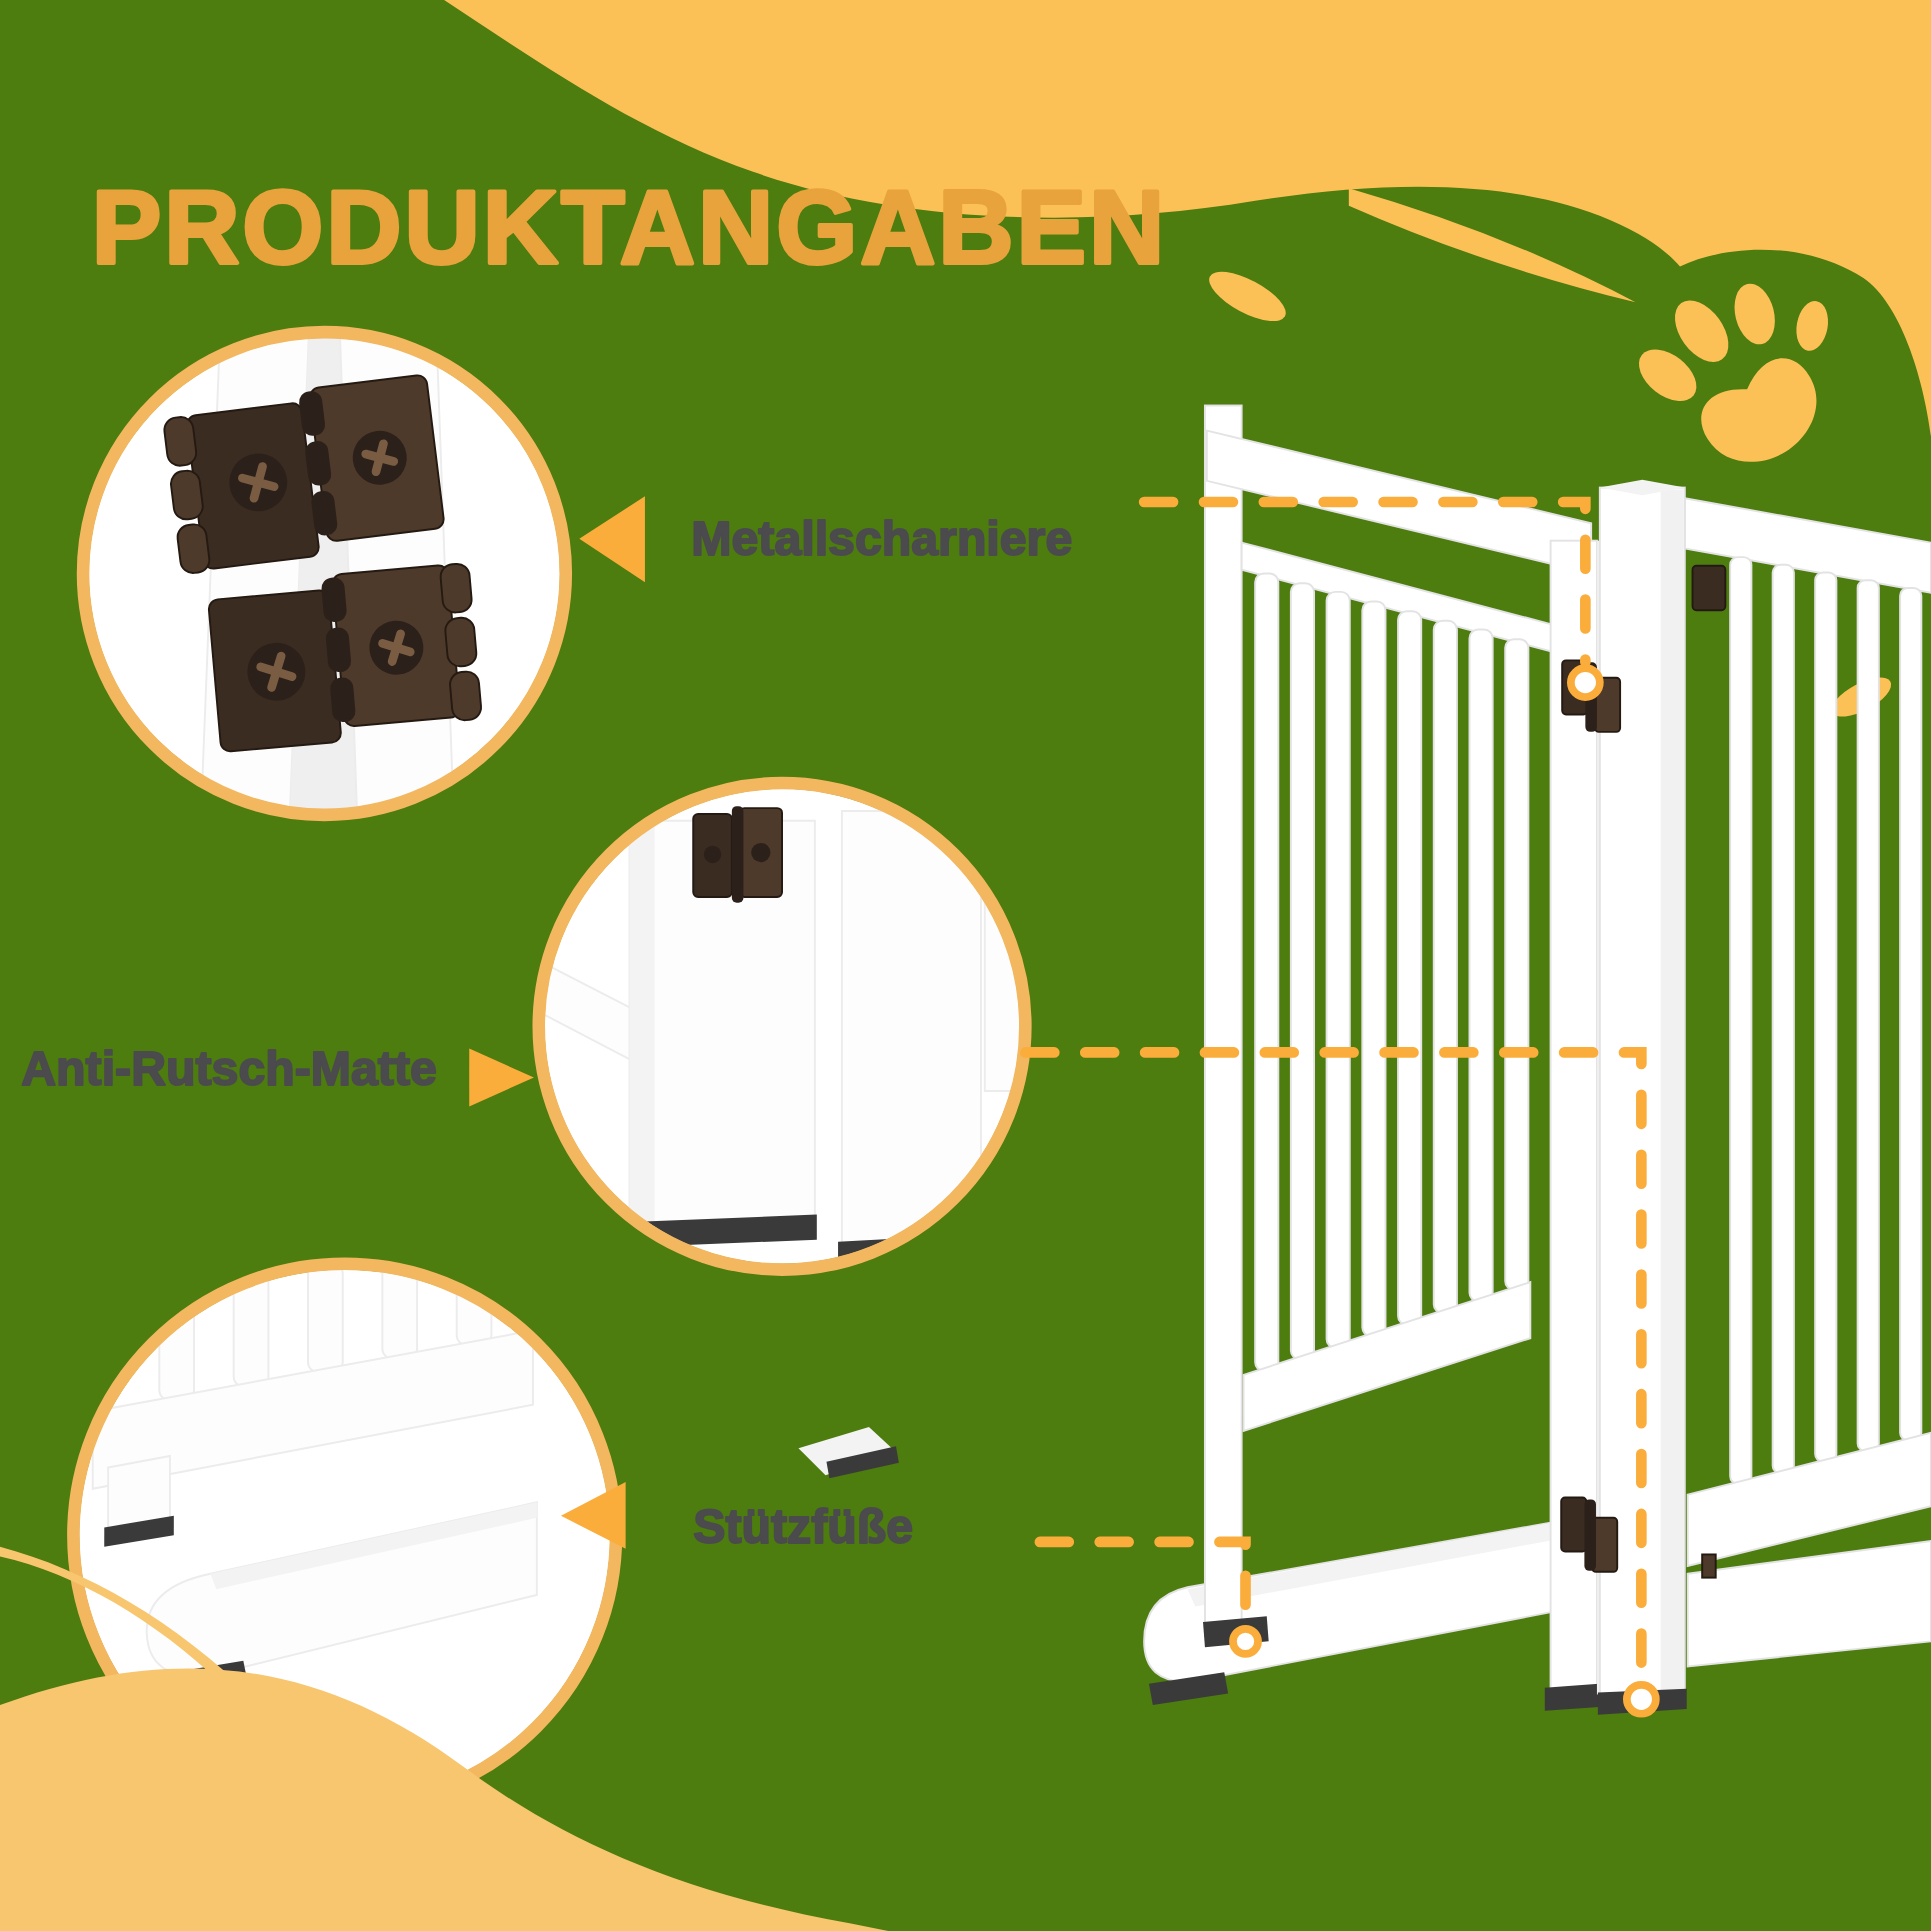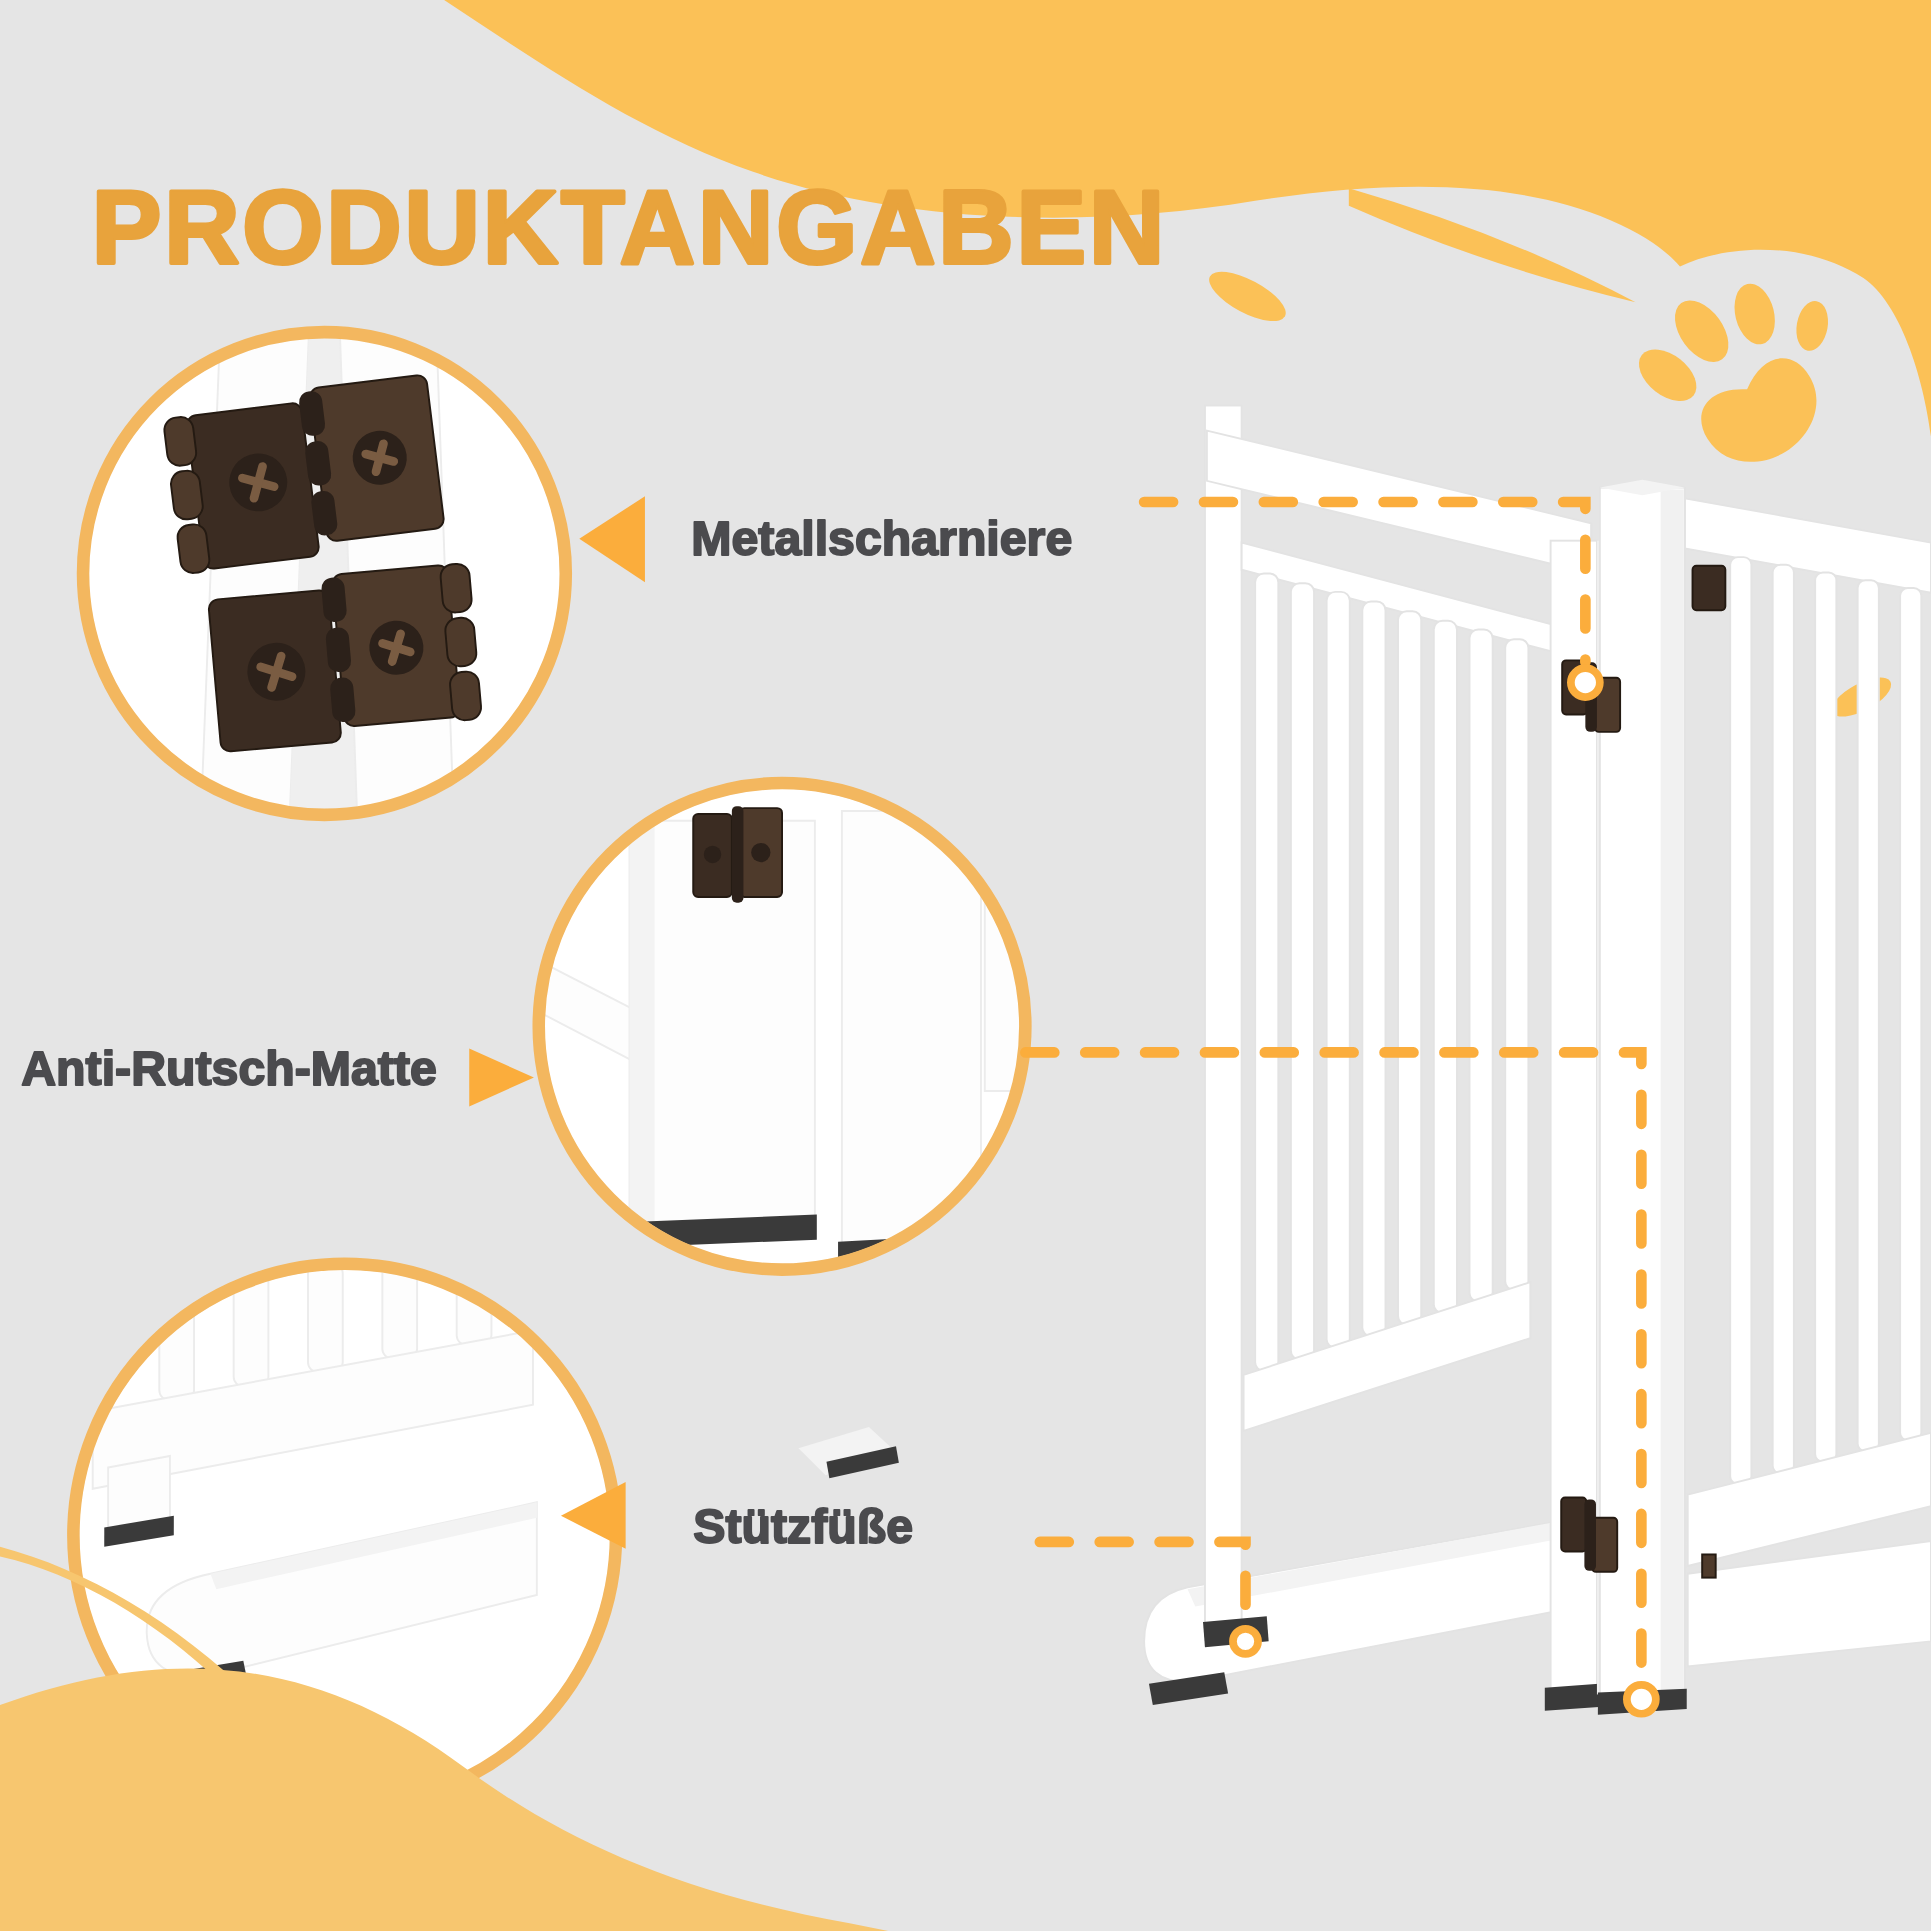--- a/index.html
+++ b/index.html
@@ -1,16 +1,16 @@
 <!DOCTYPE html>
 <html style="--accent-dark: #E8A33C; --accent: #FBC157; --accent-soft: #F7C66F; --ring: #F3B75F; --line: #FBAD3C; --label-text: #4B4B4E; --hinge-dark: #3B2C22; --hinge-mid: #4E3A2B; --pad-dark: #3A3A3A; --edge: #E3E3E3; --panel-shade: #F1F1F1;"><head>
 <meta charset="utf-8">
 <style>
   html,body{margin:0;padding:0;background:#fff;}
-  .stage{position:relative;width:1931px;height:1931px;background:#e5e5e5;overflow:hidden;
+  .stage{position:relative;width:1931px;height:1931px;background:#4d7c0f;overflow:hidden;
          font-family:"Liberation Sans","DejaVu Sans",sans-serif;}
   svg{position:absolute;left:0;top:0;}
   
   .accent{fill:var(--accent);}
   .accent-soft{fill:var(--accent-soft);}
   .t-title{font-family:"Liberation Sans","DejaVu Sans",sans-serif;font-weight:800;font-size:108px;
            letter-spacing:3px;fill:var(--accent-dark);stroke:var(--accent-dark);stroke-width:4;
            stroke-linejoin:round;paint-order:stroke;}
   .t-label{font-family:"Liberation Sans","DejaVu Sans",sans-serif;font-weight:700;font-size:50px;
            fill:var(--label-text);stroke:var(--label-text);stroke-width:2;stroke-linejoin:round;paint-order:stroke;}

